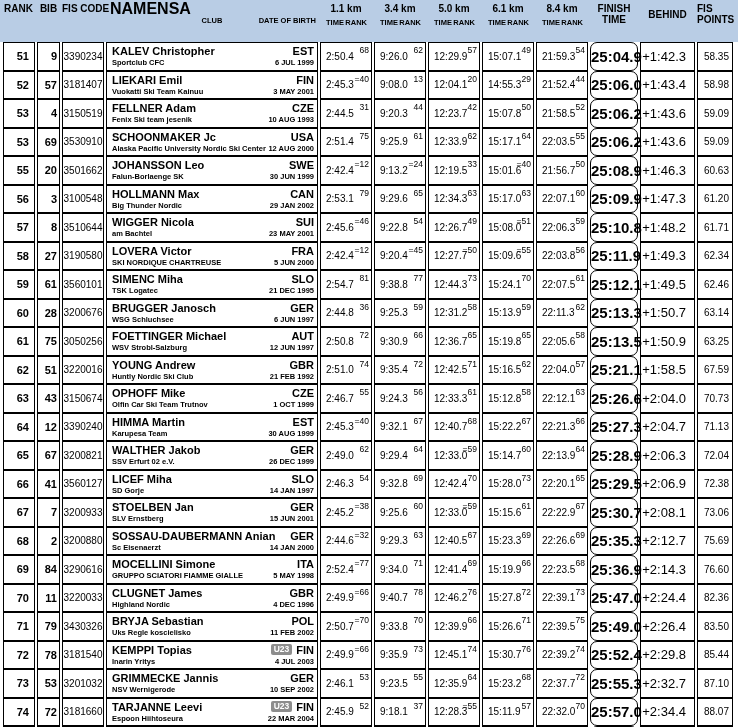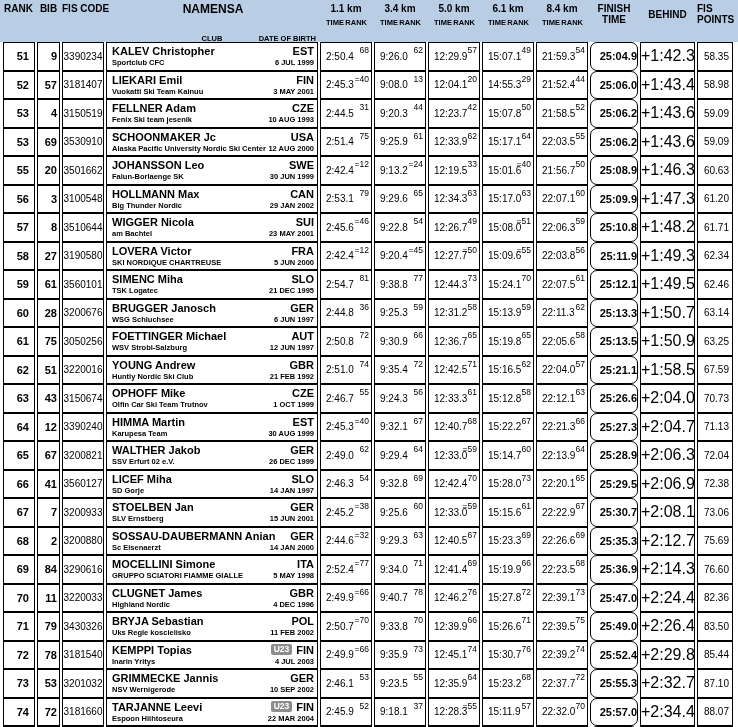--- a/index.html
+++ b/index.html
@@ -8,44 +8,44 @@
   .page{width:738px;height:727px;background:#fff;overflow:hidden;}
 
   
   .header-band{background:var(--header-bg,#b9cde5);width:738px;height:42px;padding:0;}
   table{border-collapse:separate;border-spacing:2px 0;table-layout:fixed;width:656px;margin:0 1px;}
   .header-band table td{border:none;vertical-align:top;padding:0;}
   .h-main{font-weight:bold;font-size:10px;line-height:12px;padding-top:3px;white-space:nowrap;}
   .h-rank{text-align:right;padding-right:2px;}
   .h-bib{text-align:center;}
   .h-fiscode{text-align:center;}
-  .h-name-row1{display:flex;justify-content:center;padding:3px 2px 0 4px;font-weight:bold;font-size:12px;line-height:12px;}
-  .h-name-row3{position:relative;margin-top:19px;font-weight:bold;font-size:7.5px;line-height:9px;}
+  .h-name-row1{display:flex;justify-content:flex-start;padding:3px 2px 0 4px;font-weight:bold;font-size:16px;line-height:12px;}
+  .h-name-row3{position:relative;margin-top:1px;font-weight:bold;font-size:7.5px;line-height:9px;}
   .h-club{position:absolute;left:0;right:0;text-align:center;}
   .h-dob{display:block;text-align:right;padding-right:2px;}
   .h-km{text-align:center;}
   .h-timerank{display:flex;justify-content:space-between;padding:3px 5px 0 6px;font-weight:bold;font-size:7.5px;}
   .h-finish{text-align:center;font-weight:bold;font-size:10px;line-height:11px;padding-top:3px;}
   .h-behind{text-align:center;font-weight:bold;font-size:10px;padding-top:9px;}
   .h-fis{text-align:left;font-weight:bold;font-size:10px;line-height:11px;padding-top:3px;padding-right:2px;}
 
   
   .body-table td{border:1.5px solid #000;height:24.5px;vertical-align:middle;padding:0;background:#fff;}
   td.c-rank{font-weight:bold;font-size:11px;text-align:right;padding-right:5px;}
   td.c-bib{font-weight:bold;font-size:11px;text-align:right;padding-right:2px;}
   td.c-fiscode{font-size:10px;text-align:center;}
   td.c-name{padding:1px 3px 1px 5px;vertical-align:middle;margin-left:8px;}
   .name-line{display:flex;justify-content:space-between;align-items:center;font-weight:bold;font-size:11px;line-height:12px;white-space:nowrap;}
   .name-right{display:flex;align-items:center;gap:4px;}
   .u23-badge{background:var(--u23-bg,#8d8d8d);color:#fff;font-size:8.5px;font-weight:bold;line-height:11px;padding:0 3px;border-radius:2px;}
   .sub-line{display:flex;justify-content:space-between;font-size:7.5px;font-weight:bold;line-height:9px;margin-top:1px;white-space:nowrap;}
   td.c-split{position:relative;font-size:10px;padding-left:5px;}
   .split-rank{position:absolute;top:2px;right:2px;font-size:8.5px;}
-  td.c-finish{font-weight:bold;font-size:11px;text-align:right;border-radius:7px;}
-  td.c-behind{font-size:16px;text-align:right;padding-right:8px;}
+  td.c-finish{font-weight:bold;font-size:15px;text-align:right;border-radius:7px;}
+  td.c-behind{font-size:13px;text-align:right;padding-right:8px;}
   td.c-points{font-size:10px;text-align:right;padding-right:3px;}
 </style>
 </head>
 <body>
 
 <div class="page">
 
   <div class="header-band">
     <table>
       <colgroup>

